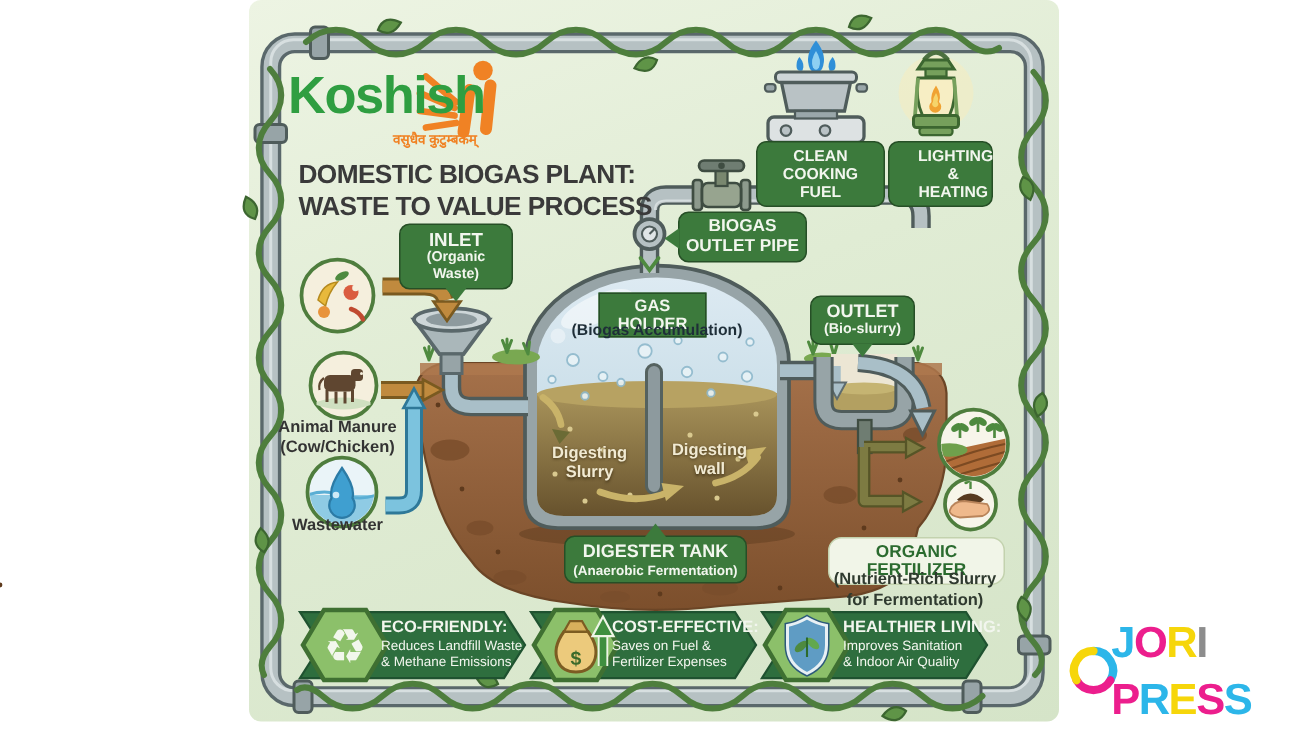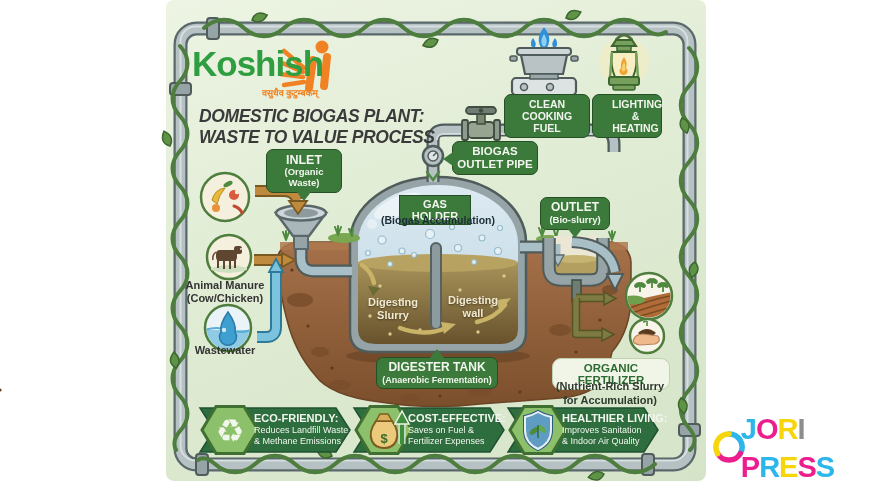--- a/index.html
+++ b/index.html
@@ -6,21 +6,21 @@
   .stage{position:relative;width:870px;height:486px;background:#ffffff;overflow:hidden;
          font-family:"Liberation Sans",sans-serif;}
   .abs{position:absolute;}
   .panel{left:166px;top:0;width:540px;height:481px;border-radius:8px;
          background:linear-gradient(160deg,#edf4e3 0%,#e0ecd4 45%,#d5e4c8 100%);}
   svg.scene{left:0;top:0;width:870px;height:486px;}
 
   
   .brand-name{left:192px;top:44px;font-size:35px;font-weight:bold;letter-spacing:-1px;color:var(--brand-green);text-align:center;}
   .brand-tagline{left:238px;top:86px;width:104px;text-align:center;font-size:9px;font-weight:bold;color:var(--brand-orange);}
-  .main-title{left:199px;top:106px;font-size:17.5px;line-height:21px;font-weight:bold;letter-spacing:-0.4px;color:var(--title-color);font-style:italic;}
+  .main-title{left:199px;top:106px;font-size:17.5px;line-height:21px;font-weight:bold;letter-spacing:-0.4px;color:var(--title-color);}
 
   
   .badge{background:var(--badge-green);color:#f2f6ee;border:1.5px solid var(--badge-border);
          border-radius:7px;text-align:center;padding:3px 2px;line-height:1.15;}
   .badge .l1{display:block;font-weight:bold;}
   .badge .l2{display:block;font-weight:bold;}
   .b-clean{left:504px;top:94px;width:80px;font-size:10.5px;}
   .b-clean .l1,.b-clean .l2{font-size:10.5px;}
   .b-light{left:592px;top:94px;width:64px;}
   .b-light .l1,.b-light .l2{font-size:10.5px;margin-left:17px;}
@@ -486,21 +486,21 @@
     <span style="display:block">Slurry</span>
   </div>
   <div class="abs dig-lbl dig-right">
     <span style="display:block">Digesting</span>
     <span style="display:block">wall</span>
   </div>
 
   <div class="abs fert-pill">ORGANIC FERTILIZER</div>
   <div class="abs fert-sub">
     <span style="display:block">(Nutrient-Rich Slurry</span>
-    <span style="display:block">for Accumulation)</span>
+    <span style="display:block">for Fermentation)</span>
   </div>
 
   <div class="abs ben-txt ben1">
     <span class="t">ECO-FRIENDLY:</span>
     <span class="s">Reduces Landfill Waste</span>
     <span class="s">&amp; Methane Emissions</span>
   </div>
   <div class="abs ben-txt ben2">
     <span class="t">COST-EFFECTIVE:</span>
     <span class="s">Saves on Fuel &amp;</span>

